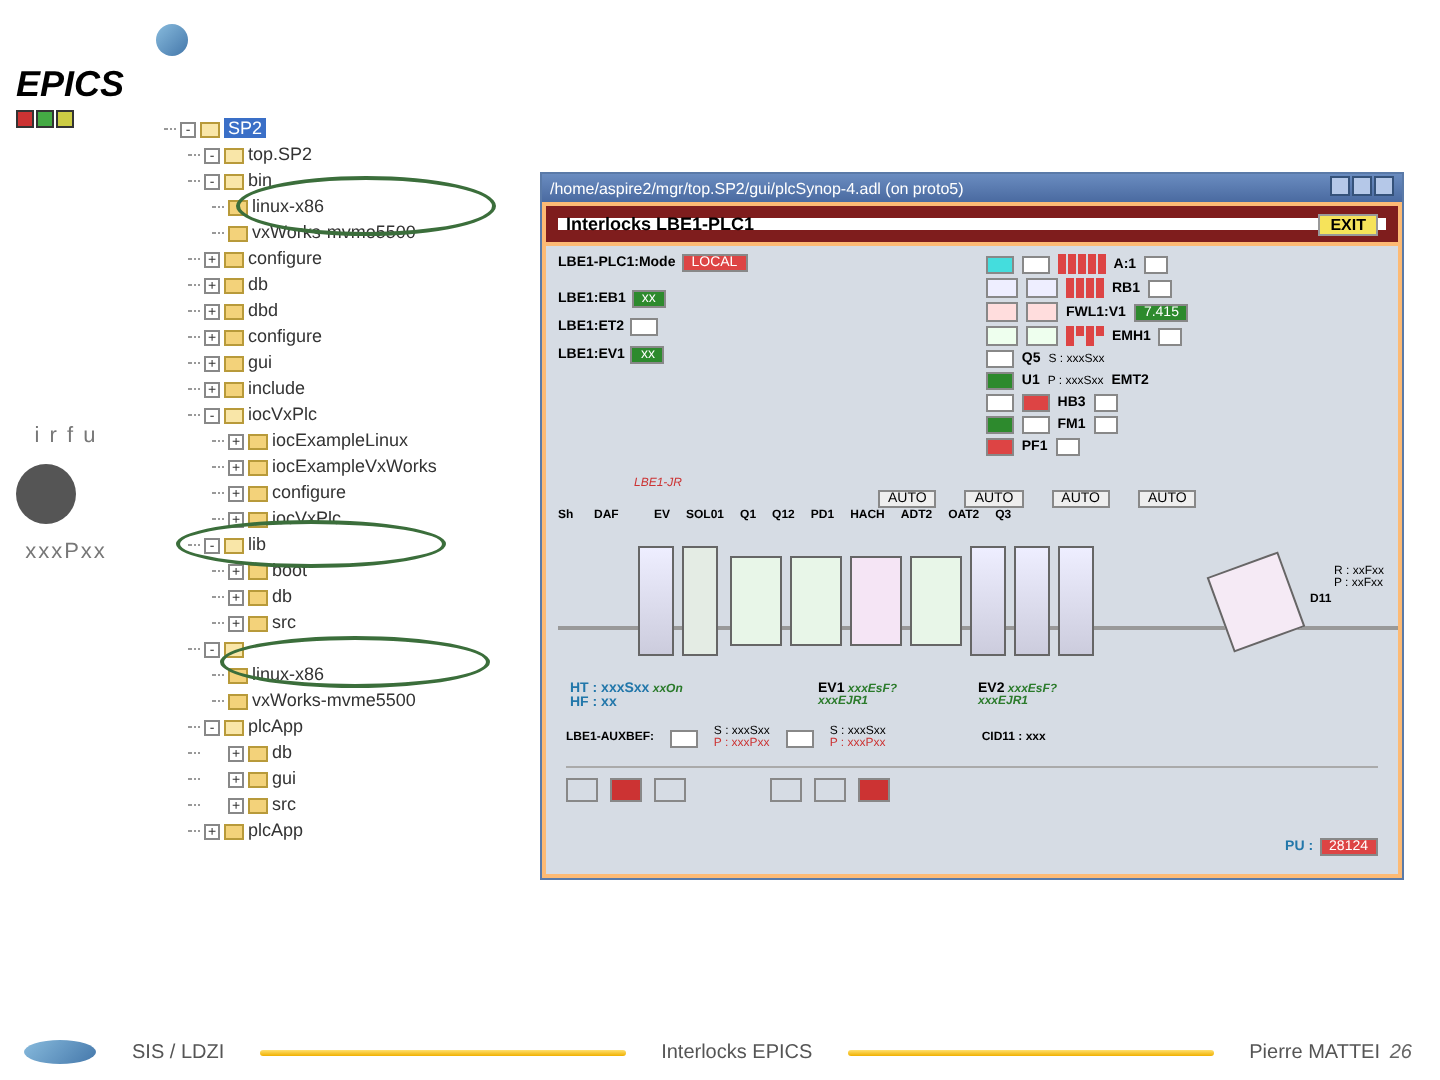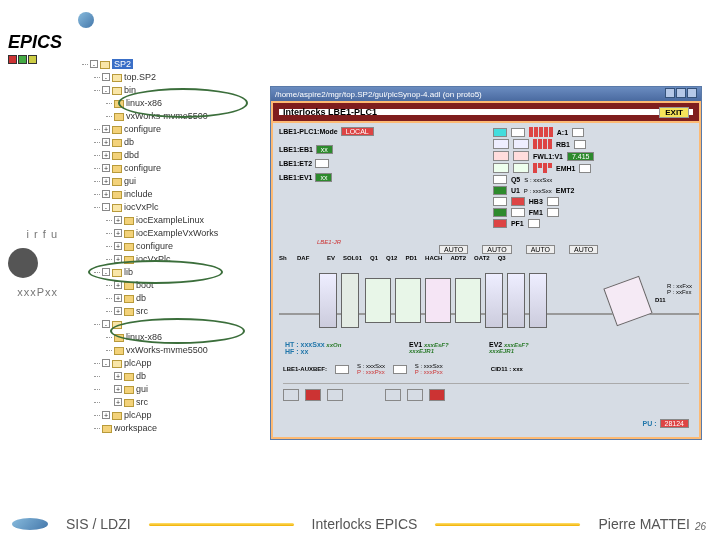--- a/index.html
+++ b/index.html
@@ -6,21 +6,21 @@
   body { width: 720px; height: 540px; font-family: Arial, sans-serif; background: #fff; position: relative; overflow: hidden; }
 
   .header { display: flex; align-items: flex-start; padding: 4px 8px 2px 8px; gap: 10px; }
   .epics-logo { font-weight: bold; font-size: 18px; font-style: italic; margin-top: 28px; }
   .epics-sq { display: flex; gap: 1px; margin-top: 2px; }
   .sq { width: 9px; height: 9px; border: 1px solid #333; }
   .sq.r { background: #c33; } .sq.g { background: #4a4; } .sq.y { background: #cc4; }
   .title-box { flex: 1; border: 1px solid #1a4b8a; padding: 4px 12px; font-family: "Comic Sans MS", cursive; font-size: 17px; font-weight: bold; color: #1a4b8a; text-align: center; background: #f8faff; }
   .hdr-bullet { width: 16px; height: 16px; border-radius: 50%; background: linear-gradient(135deg,#8bd,#47a); margin-top: 8px; margin-left: 6px; }
 
-  .sidebar { position: absolute; left: 8px; top: 220px; width: 50px; text-align: right; }
+  .sidebar { position: absolute; left: 8px; top: 204px; width: 50px; text-align: center; }
   .sidebar div { margin: 8px 0; font-size: 11px; color: #777; letter-spacing: 1px; }
   .cea { width: 30px; height: 30px; border-radius: 50%; background: #555; margin: 8px auto; }
 
   .main { position: absolute; left: 70px; top: 54px; width: 640px; height: 430px; }
 
   
   .tree { position: absolute; left: 8px; top: 4px; width: 175px; font-size: 9px; color: #333; line-height: 13px; }
   .tree ul { list-style: none; padding-left: 12px; }
   .tree li { white-space: nowrap; position: relative; }
   .tree li::before { content: ""; position: absolute; left: -8px; top: 6px; width: 6px; border-top: 1px dotted #999; }
@@ -59,21 +59,21 @@
 
   .stat-row { position:absolute; left:10px; top:240px; font-size:6px; display:flex; align-items:center; gap:8px; }
   .stat-row .lbl { font-size:6px; }
   .grn-txt { color:#2a7a2a; font-weight:bold; font-style:italic; font-size:6px; }
   .red-txt { color:#c33; font-size:6px; }
 
   .bottom-row { position:absolute; left:10px; top:286px; display:flex; gap:6px; font-size:6px; align-items:center; }
   .led { display:inline-block; width:16px; height:12px; border:1px solid #888; }
   .led.on { background:#c33; }
 
-  .footer { position:absolute; bottom:8px; left:0; width:100%; display:flex; align-items:center; font-size:14px; color:#555; padding:0 12px;margin-top:48px; }
+  .footer { position:absolute; bottom:8px; left:0; width:100%; display:flex; align-items:center; font-size:10px; color:#555; padding:0 12px;margin-top:48px; }
   .footer .line { flex:1; height:3px; background:linear-gradient(#ffe070,#f0b000); border-radius:2px; }
   .footer span { padding:0 18px; }
   .footer .bul { width:12px; height:12px; border-radius:50%; background:linear-gradient(135deg,#8bd,#47a); }
   .pgnum { position:absolute; right:14px; bottom:8px; font-size:10px; color:#666;font-style:italic; }
 </style>
 </head>
 <body>
 
 <div class="header">
   <div>
@@ -131,21 +131,20 @@
             <ul>
               <li><span class="folder"></span><span>linux-x86</span></li>
               <li><span class="folder"></span><span>vxWorks-mvme5500</span></li>
             </ul>
           </li>
           <li><span class="toggle">-</span><span class="folder open"></span><span>plcApp</span></li>
           <li style="padding-left:12px"><span class="toggle">+</span><span class="folder"></span><span>db</span></li>
           <li style="padding-left:12px"><span class="toggle">+</span><span class="folder"></span><span>gui</span></li>
           <li style="padding-left:12px"><span class="toggle">+</span><span class="folder"></span><span>src</span></li>
           <li><span class="toggle">+</span><span class="folder"></span><span>plcApp</span></li>
-          <li><span class="folder"></span><span>workspace</span></li>
         </ul>
       </li>
     </ul>
     <div class="circle-anno" style="left:40px; top:30px; width:130px; height:30px;"></div>
     <div class="circle-anno" style="left:10px; top:202px; width:135px; height:24px;"></div>
     <div class="circle-anno" style="left:32px; top:260px; width:135px; height:26px;"></div>
   </div>
 
   <div class="synop">
     <div class="syn-top">

